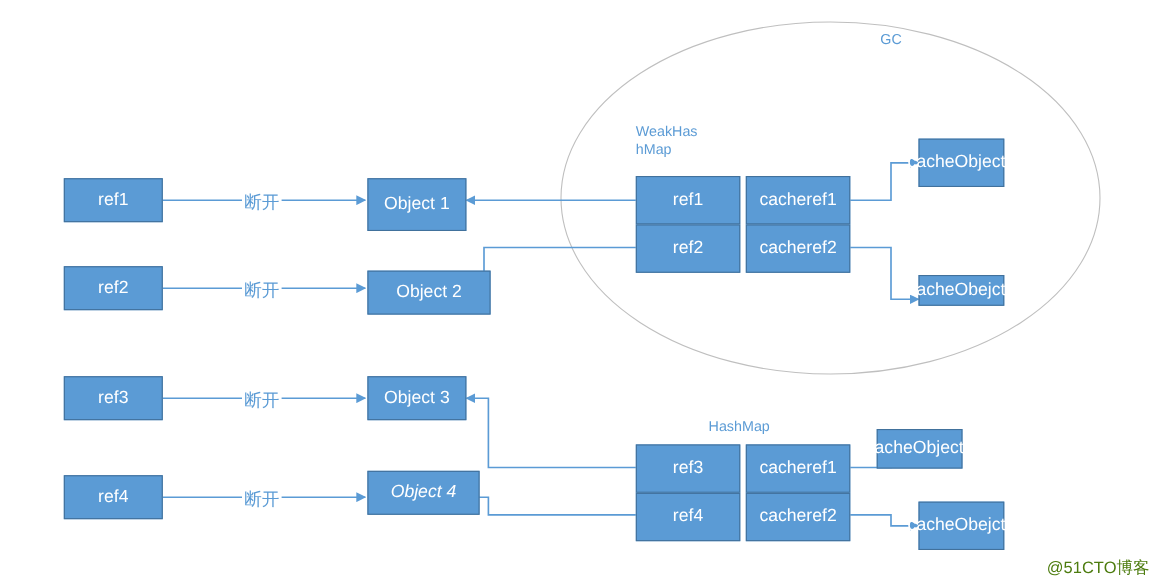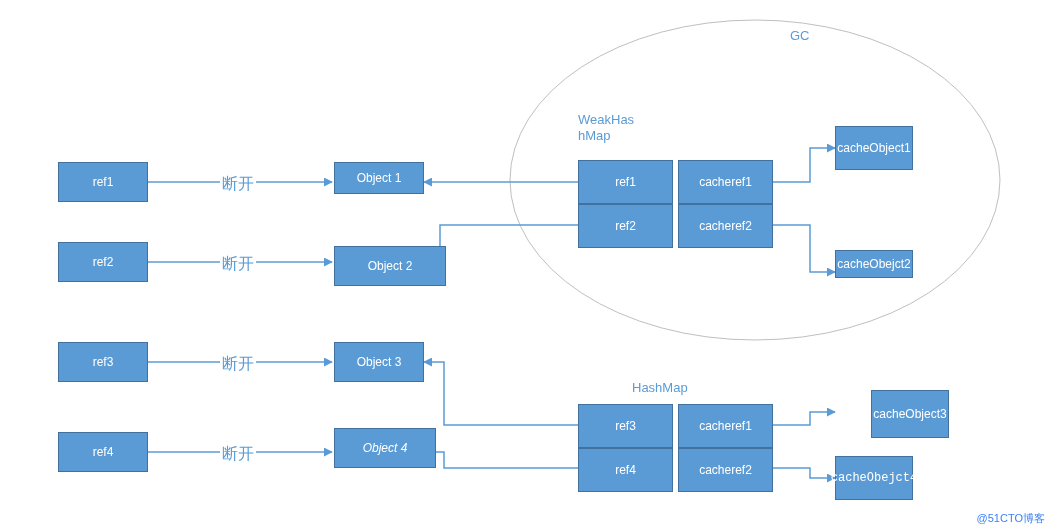--- a/index.html
+++ b/index.html
@@ -10,53 +10,54 @@
     background: #ffffff;
     font-family: "Microsoft YaHei", Arial, sans-serif;
     position: relative;
     overflow: hidden;
   }
   .box {
     position: absolute;
     background: #5b9bd5;
     border: 1px solid #41719c;
     color: #ffffff;
-    font-size: 12px;
+    font-size: 16px;
     display: flex;
     align-items: center;
     justify-content: center;
     padding: 2px;
     line-height: 1.2;
   }
   .label {
     position: absolute;
     color: #5b9bd5;
     font-size: 13px;
+    text-align: center;
     line-height: 1.2;
   }
   .edge-label {
     position: absolute;
     color: #5b9bd5;
     font-size: 16px;
     background: #ffffff;
     padding: 0 2px;
   }
   svg.wires {
     position: absolute;
     left: 0; top: 0;
     width: 1051px;
     height: 530px;
     pointer-events: none;
   }
   .watermark {
     position: absolute;
     right: 6px;
     bottom: 4px;
-    color: #3b82f6;
-    font-size: 11px;
+    color: #4d7c0f;
+    font-size: 15px;
   }
 </style>
 </head>
 <body>
 
 <svg class="wires">
   <defs>
     <marker id="arr" viewBox="0 0 10 10" refX="9" refY="5" markerWidth="6" markerHeight="6" orient="auto-start-reverse">
       <path d="M 0 0 L 10 5 L 0 10 z" fill="#5b9bd5"></path>
     </marker>
@@ -98,36 +99,36 @@
 <div class="box" style="left:58px; top:162px; width:90px; height:40px;">ref1</div>
 <div class="box" style="left:58px; top:242px; width:90px; height:40px;">ref2</div>
 <div class="box" style="left:58px; top:342px; width:90px; height:40px;">ref3</div>
 <div class="box" style="left:58px; top:432px; width:90px; height:40px;">ref4</div>
 
 <div class="edge-label" style="left:220px; top:174px;">断开</div>
 <div class="edge-label" style="left:220px; top:254px;">断开</div>
 <div class="edge-label" style="left:220px; top:354px;">断开</div>
 <div class="edge-label" style="left:220px; top:444px;">断开</div>
 
-<div class="box" style="left:334px; top:162px; width:90px; height:32px;">Object 1</div>
+<div class="box" style="left:334px; top:162px; width:90px; height:48px;">Object 1</div>
 <div class="box" style="left:334px; top:246px; width:112px; height:40px;">Object 2</div>
 <div class="box" style="left:334px; top:342px; width:90px; height:40px;">Object 3</div>
 <div class="box" style="left:334px; top:428px; width:102px; height:40px;font-style:italic;">Object 4</div>
 
 <div class="box" style="left:578px; top:160px; width:95px; height:44px;">ref1</div>
 <div class="box" style="left:578px; top:204px; width:95px; height:44px;">ref2</div>
 
 <div class="box" style="left:678px; top:160px; width:95px; height:44px;">cacheref1</div>
 <div class="box" style="left:678px; top:204px; width:95px; height:44px;">cacheref2</div>
 
 <div class="box" style="left:835px; top:126px; width:78px; height:44px;">cacheObject1</div>
 <div class="box" style="left:835px; top:250px; width:78px; height:28px;">cacheObejct2</div>
 
 <div class="box" style="left:578px; top:404px; width:95px; height:44px;">ref3</div>
 <div class="box" style="left:578px; top:448px; width:95px; height:44px;">ref4</div>
 
 <div class="box" style="left:678px; top:404px; width:95px; height:44px;">cacheref1</div>
 <div class="box" style="left:678px; top:448px; width:95px; height:44px;">cacheref2</div>
 
-<div class="box" style="left:871px; top:390px; width:78px; height:48px;">cacheObject3</div>
-<div class="box" style="left:835px; top:456px; width:78px; height:44px;font-family:Liberation Mono, monospace;">cacheObejct4</div>
+<div class="box" style="left:797px; top:390px; width:78px; height:36px;">cacheObject3</div>
+<div class="box" style="left:835px; top:456px; width:78px; height:44px;">cacheObejct4</div>
 
 <div class="watermark">@51CTO博客</div>
 
 </body></html>

